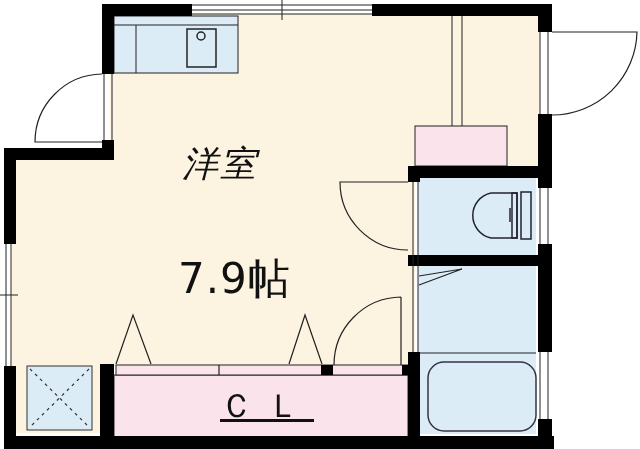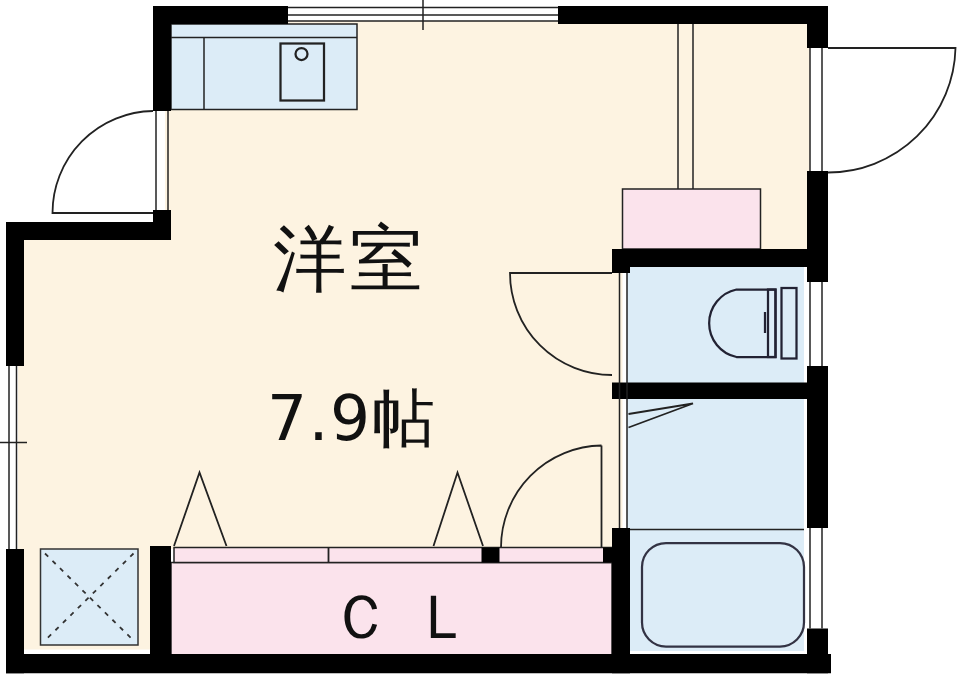--- a/index.html
+++ b/index.html
@@ -1,21 +1,21 @@
 <!DOCTYPE html>
 <html><head>
 <meta charset="utf-8">
 <style>
   html, body { margin:0; padding:0; background:#ffffff; }
   body { width:640px; height:449px; position:relative; overflow:hidden; font-family:"DejaVu Sans", sans-serif; }
   #plan { position:absolute; left:0; top:0; width:640px; height:449px; }
   .lbl { position:absolute; color:#111; white-space:nowrap; font-family:"DejaVu Sans", sans-serif; }
-  #room-name { left:182px; top:140px; font-size:49px; letter-spacing:2px; }
+  #room-name { left:182px; top:140px; font-size:36px; letter-spacing:2px;font-style:italic; }
   #room-size { left:178px; top:222px; font-size:42px; letter-spacing:1px;margin-top:29px; }
-  #closet-label { left:220px; top:384px; font-size:41px; letter-spacing:14px; }
+  #closet-label { left:220px; top:384px; font-size:33px; letter-spacing:14px;text-decoration:underline; }
 </style>
 </head>
 <body>
 
 <svg id="plan" viewBox="0 0 640 449" xmlns="http://www.w3.org/2000/svg">
 
   <g>
     <rect x="110" y="14" width="305" height="352" fill="#fdf3e1"></rect>
     <rect x="12" y="155" width="100" height="278" fill="#fdf3e1"></rect>
     <rect x="410" y="14" width="130" height="156" fill="#fdf3e1"></rect>

